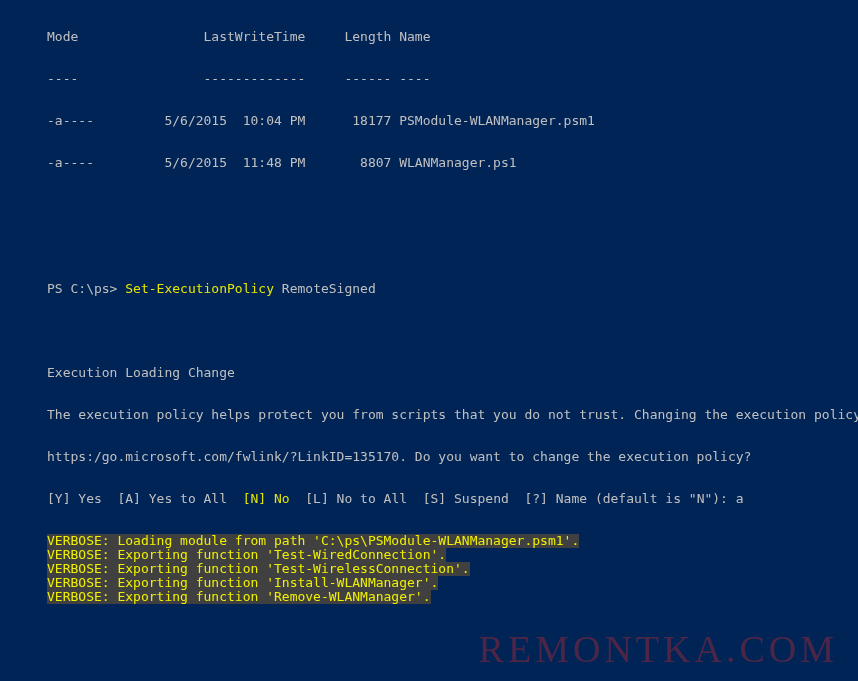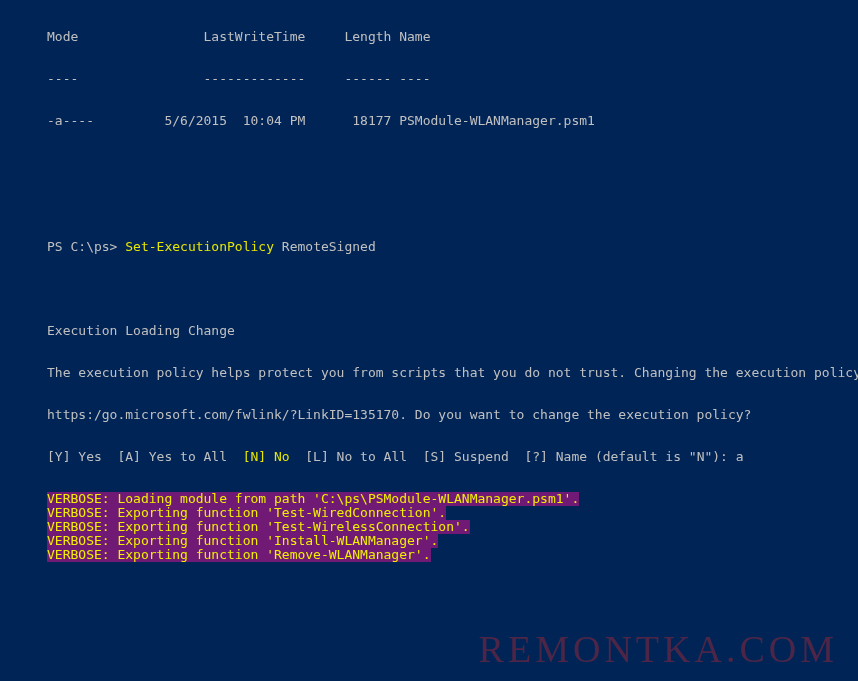--- a/index.html
+++ b/index.html
@@ -22,21 +22,21 @@
   .line {
     display: block;
     min-height: 14px;
     padding-left: 43px;
   }
   .gray { color: #c0c0c0; }
   .yellow-cmd { color: #e6e600; text-align: right; }
   .dark-gray { color: #7a7a7a; }
   .verbose {
     color: #f0f000;
-    background: #701a75;
+    background: #404040;
     display: inline-block;
   }
   .watermark {
     position: absolute;
     right: 20px;
     bottom: 25px;
     font-family: "Times New Roman", serif;
     font-size: 38px;
     letter-spacing: 4px;
     color: rgba(140, 40, 60, 0.55);
@@ -44,20 +44,21 @@
     font-weight: normal;
   }
 </style>
 </head>
 <body>
 
 <div class="terminal">
   <span class="line gray">Mode                LastWriteTime     Length Name</span>
   <span class="line gray">----                -------------     ------ ----</span>
   <span class="line gray">-a----         5/6/2015  10:04 PM      18177 PSModule-WLANManager.psm1</span>
+  <span class="line gray">-a----         5/6/2015  11:48 PM       8807 WLANManager.ps1</span>
   <span class="line"> </span>
   <span class="line"> </span>
   <span class="line"><span class="gray">PS C:\ps&gt; </span><span class="yellow-cmd">Set-ExecutionPolicy</span><span class="gray"> RemoteSigned</span></span>
   <span class="line"> </span>
   <span class="line gray">Execution Loading Change</span>
   <span class="line gray">The execution policy helps protect you from scripts that you do not trust. Changing the execution policy might expose</span>
   <span class="line gray">https:/go.microsoft.com/fwlink/?LinkID=135170. Do you want to change the execution policy?</span>
   <span class="line"><span class="gray">[Y] Yes  [A] Yes to All  </span><span class="yellow-cmd">[N] No</span><span class="gray">  [L] No to All  [S] Suspend  [?] Name (default is "N"): a</span></span>
   <div id="verbose-container"><span class="line"><span class="verbose">VERBOSE: Loading module from path 'C:\ps\PSModule-WLANManager.psm1'.</span></span><span class="line"><span class="verbose">VERBOSE: Exporting function 'Test-WiredConnection'.</span></span><span class="line"><span class="verbose">VERBOSE: Exporting function 'Test-WirelessConnection'.</span></span><span class="line"><span class="verbose">VERBOSE: Exporting function 'Install-WLANManager'.</span></span><span class="line"><span class="verbose">VERBOSE: Exporting function 'Remove-WLANManager'.</span></span></div>
   

